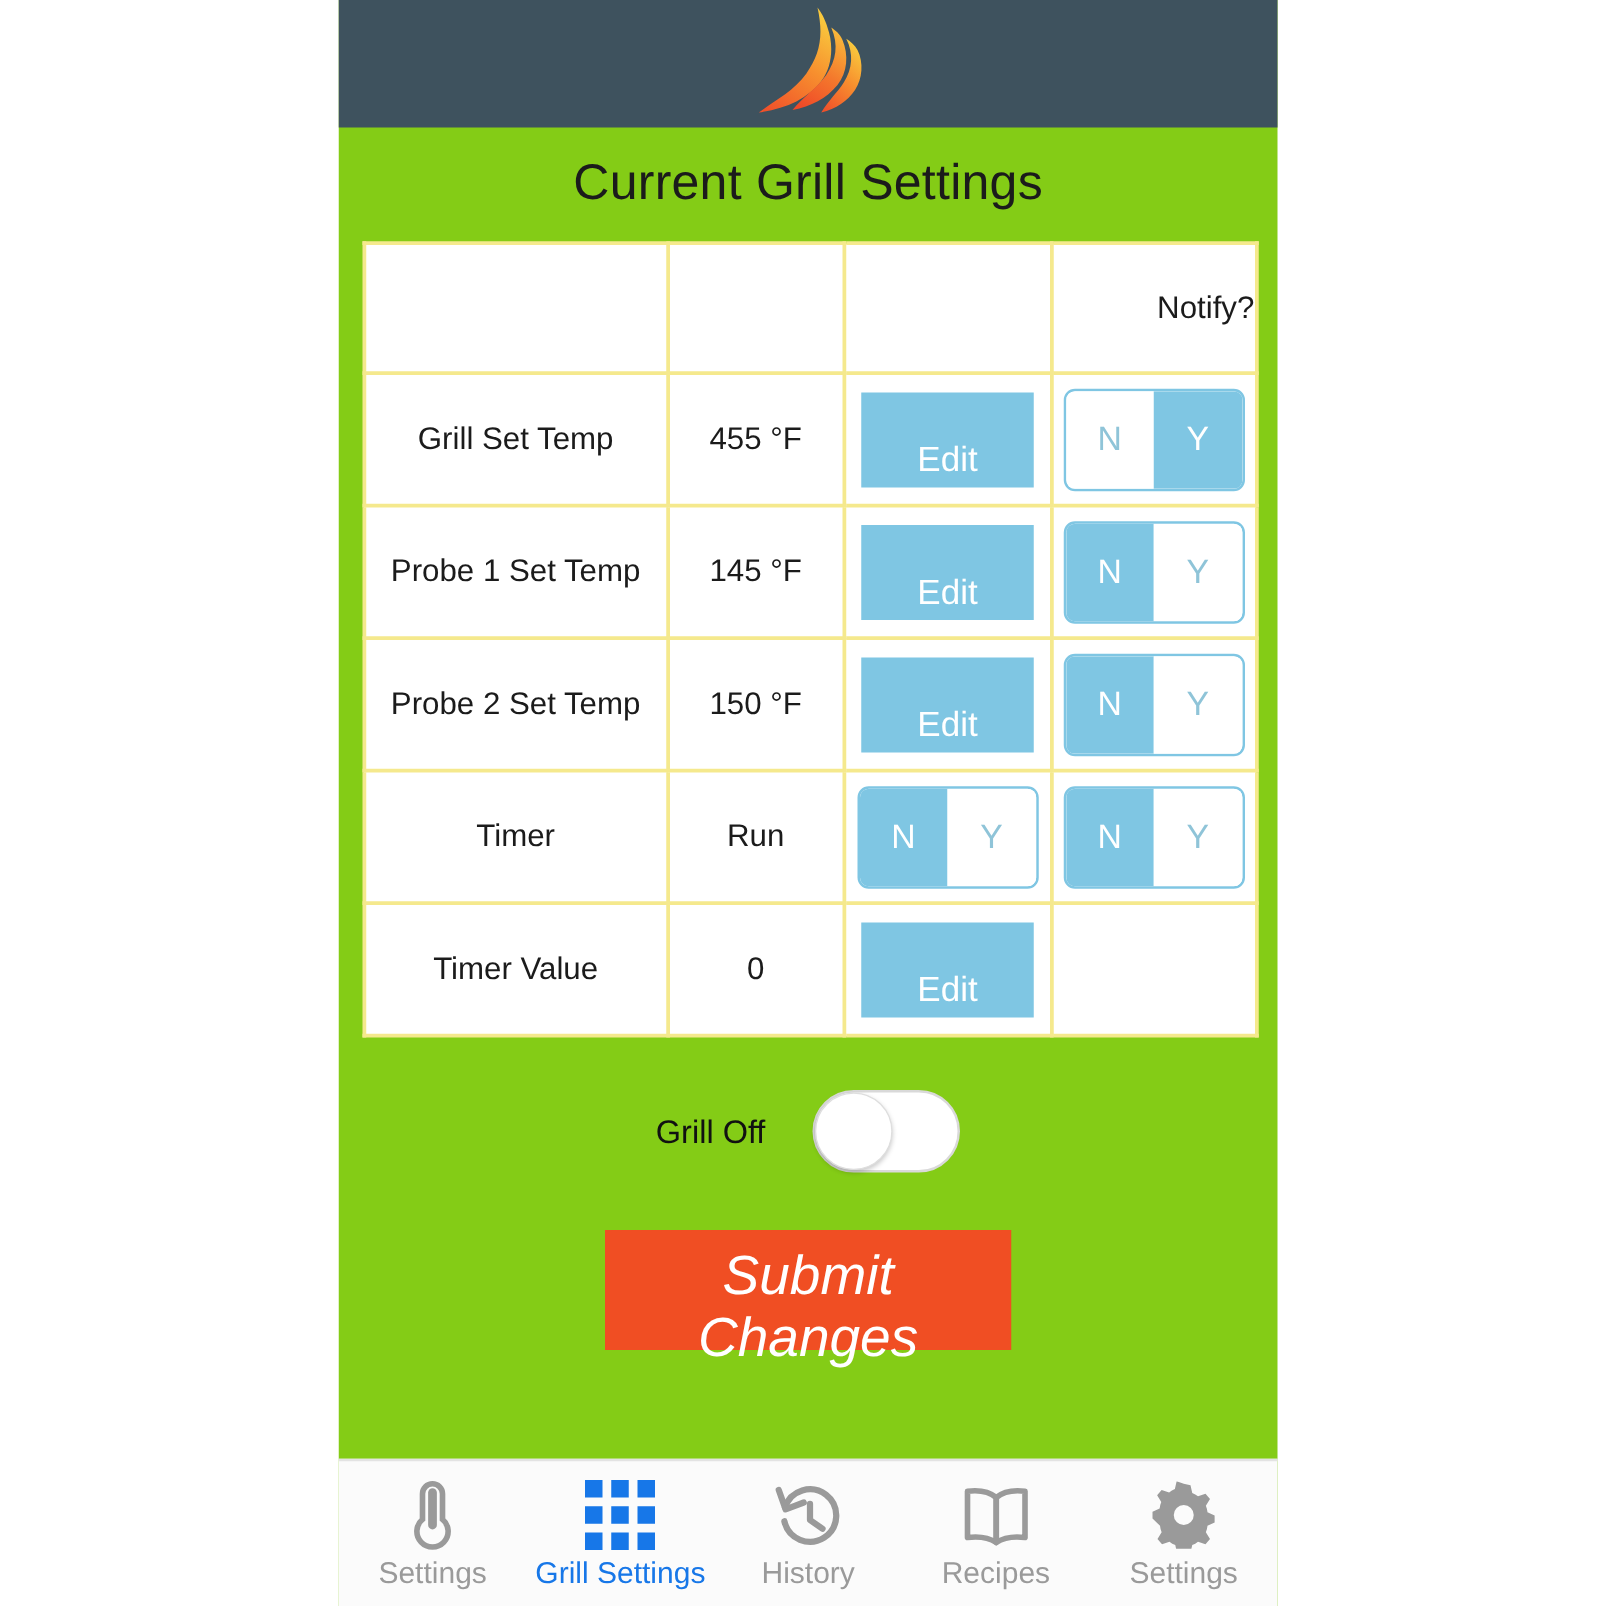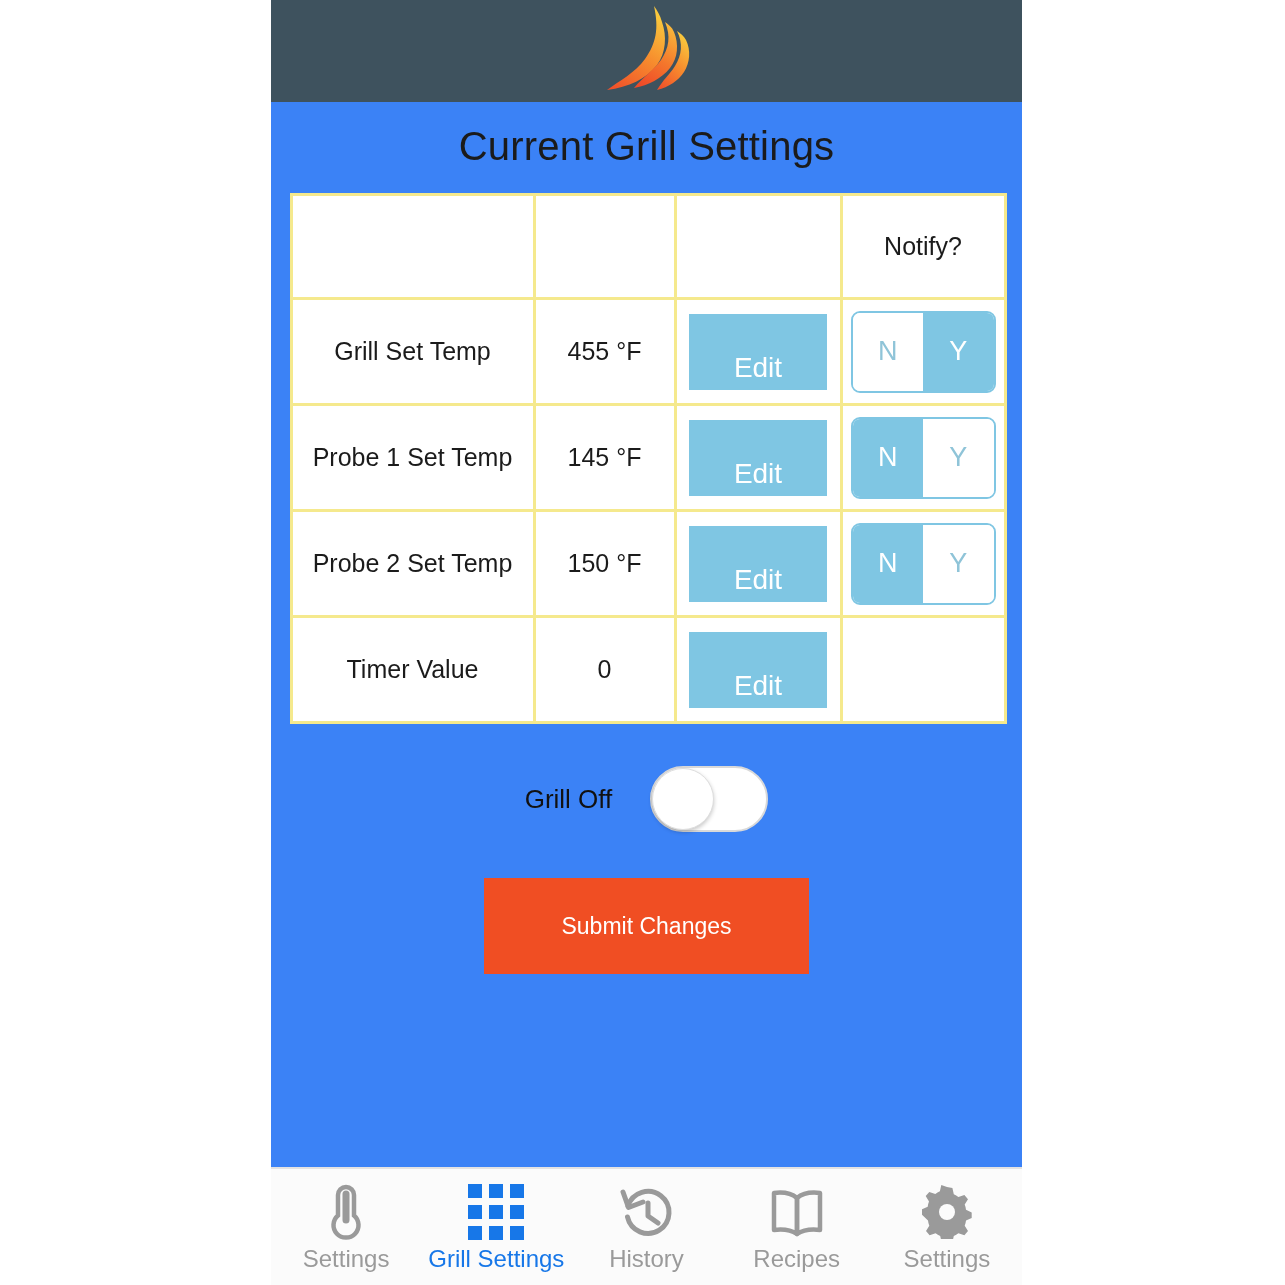--- a/index.html
+++ b/index.html
@@ -14,21 +14,21 @@
     overflow: hidden;
     position: relative;
   }
 
   #app {
     position: absolute;
     left: 271px;
     top: 0;
     width: 751px;
     height: 1285px;
-    background: #3b82f6;
+    background: #84cc16;
     display: flex;
     flex-direction: column;
   }
 
   
   .app-header {
     height: 102px;
     background: #3e525e;
     display: flex;
     align-items: center;
@@ -64,21 +64,21 @@
     background: #ffffff;
     padding: 0;
     vertical-align: middle;
     text-align: center;
   }
   col.c-label  { width: 243px; }
   col.c-value  { width: 141px; }
   col.c-edit   { width: 166px; }
   col.c-notify { width: 164px; }
 
-  tr.header-row td { height: 101px; }
+  tr.header-row td { height: 101px; text-align: right; }
   tr.data-row td   { height: 103px; }
 
   .cell-label {
     font-size: 25px;
     color: #1b1b1b;
     font-weight: 400;
   }
   .cell-value {
     font-size: 25px;
     color: #1b1b1b;
@@ -179,25 +179,26 @@
     display: flex;
     justify-content: center;
     flex: none;
   }
   .submit-btn {
     width: 325px;
     height: 96px;
     background: #f04e23;
     color: #ffffff;
     border: none;
-    font-size: 23px;
+    font-size: 44px;
     font-family: "Liberation Sans", sans-serif;
     font-weight: 400;
     cursor: pointer;
-    padding: 0;
+    padding: 12px;
+    font-style: italic;
   }
 
   
   .bottom-nav {
     position: absolute;
     left: 0;
     bottom: 0;
     width: 751px;
     height: 118px;
     background: #fbfbfb;
@@ -337,20 +338,40 @@
           </td>
           <td>
             <div class="seg">
               <span class="seg-opt on">N</span>
               <span class="seg-opt">Y</span>
             </div>
           </td>
         </tr>
 
 
+        <tr class="data-row">
+          <td>
+            <span class="cell-label">Timer</span>
+          </td>
+          <td>
+            <span class="cell-value">Run</span>
+          </td>
+          <td>
+            <div class="seg">
+              <span class="seg-opt on">N</span>
+              <span class="seg-opt">Y</span>
+            </div>
+          </td>
+          <td>
+            <div class="seg">
+              <span class="seg-opt on">N</span>
+              <span class="seg-opt">Y</span>
+            </div>
+          </td>
+        </tr>
 
         <tr class="data-row">
           <td>
             <span class="cell-label">Timer Value</span>
           </td>
           <td>
             <span class="cell-value">0</span>
           </td>
           <td>
             <button class="edit-btn">Edit</button>

